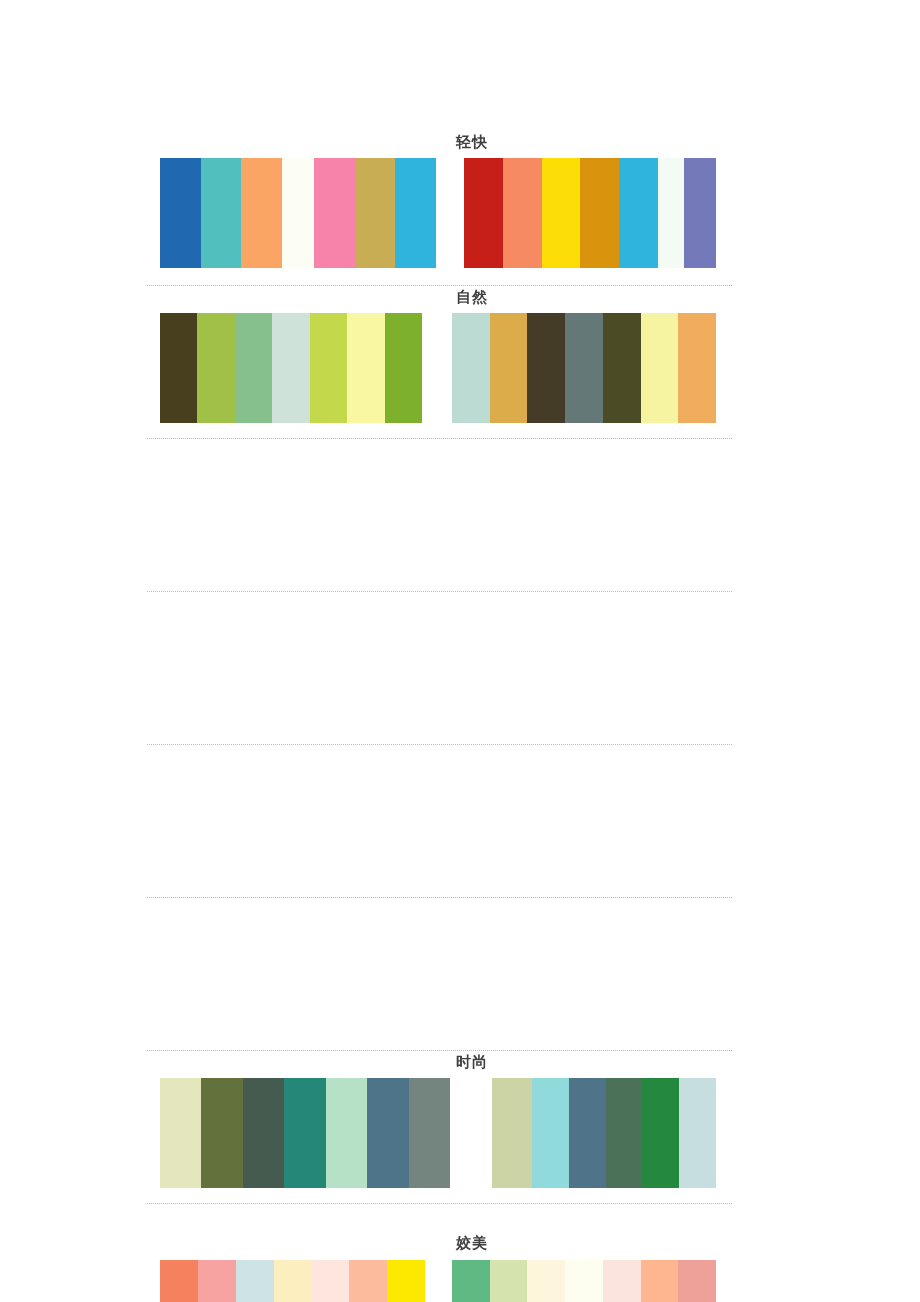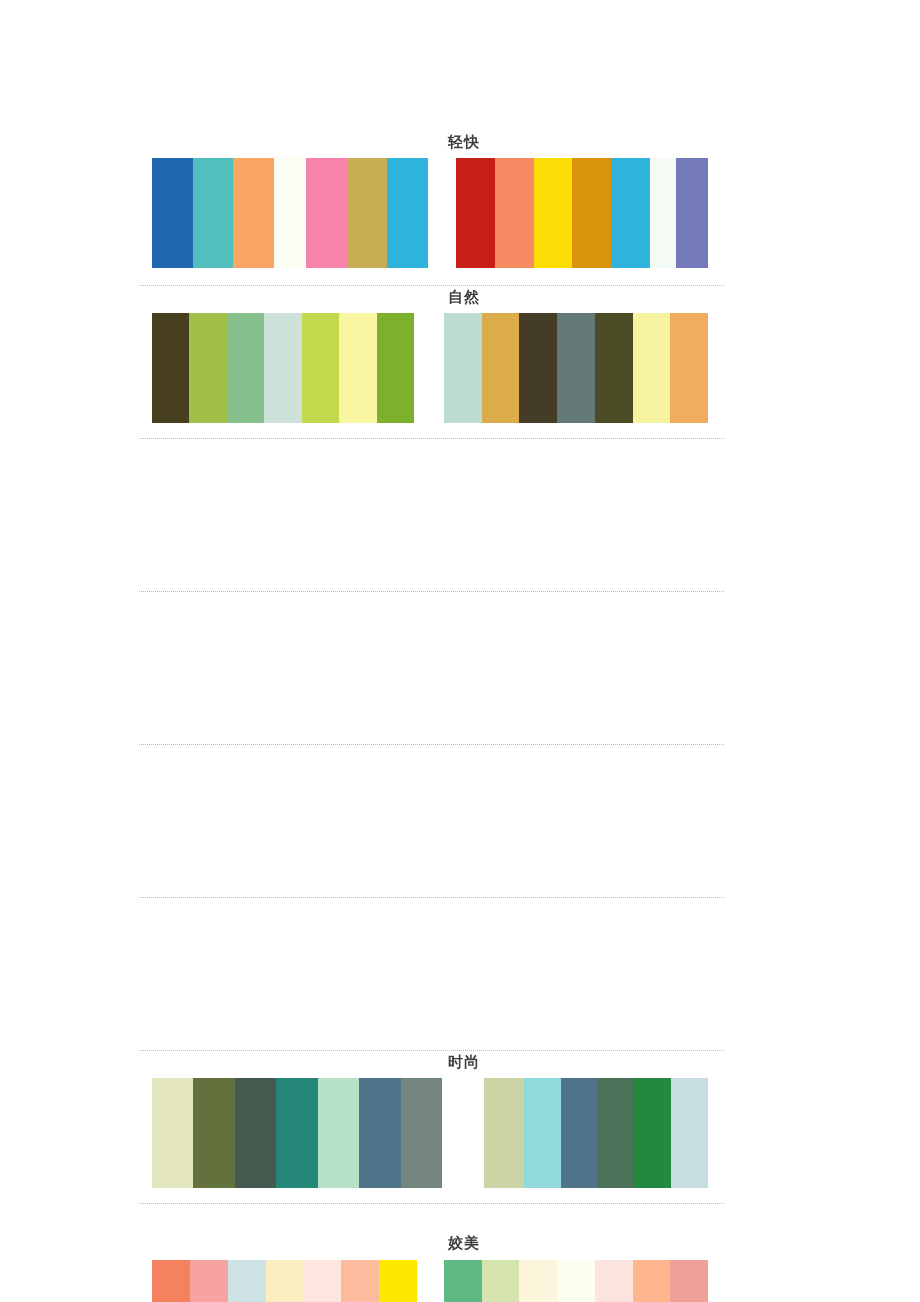--- a/index.html
+++ b/index.html
@@ -9,21 +9,21 @@
   }
   body {
     width: 920px;
     height: 1302px;
     font-family: "DejaVu Sans", "Liberation Sans", sans-serif;
     overflow: hidden;
     position: relative;
   }
   #sheet {
     position: absolute;
-    left: 4px;
+    left: 12px;
     top: 0;
     width: 799px;
     height: 1302px;
     background: #ffffff;
   }
   .palette-row {
     position: absolute;
     left: 0;
     width: 920px;
   }

